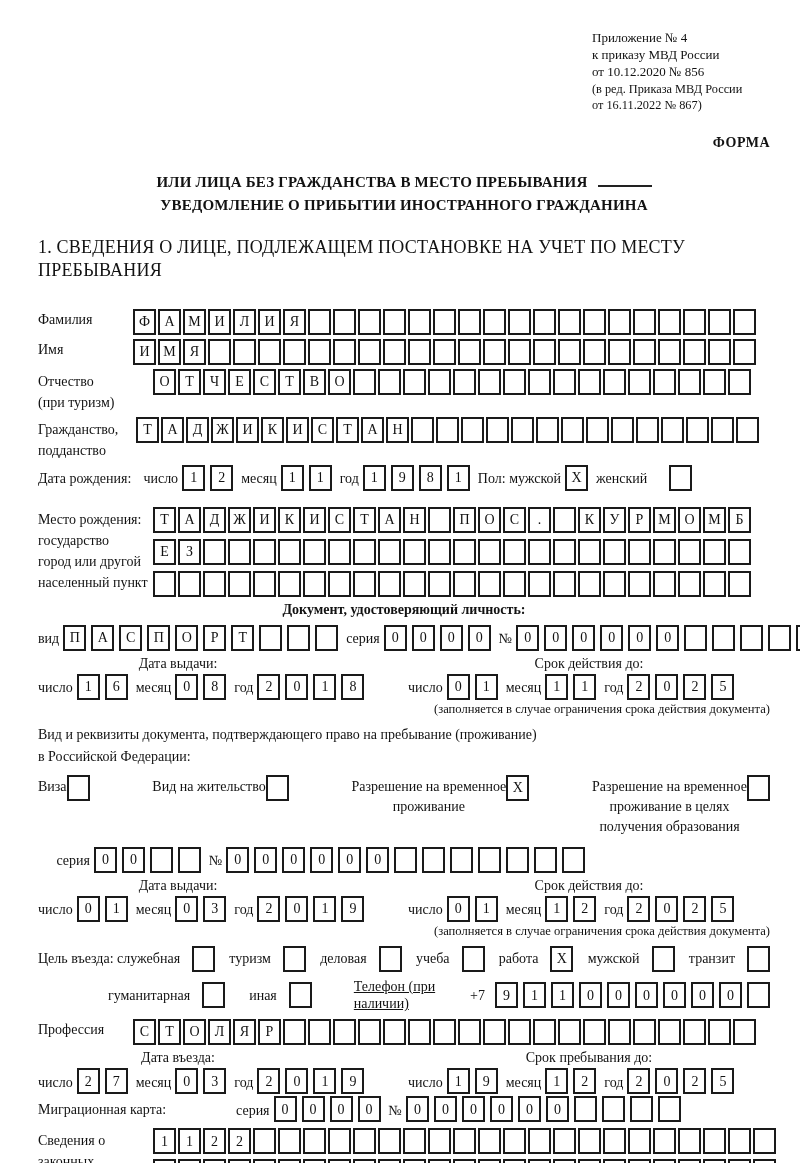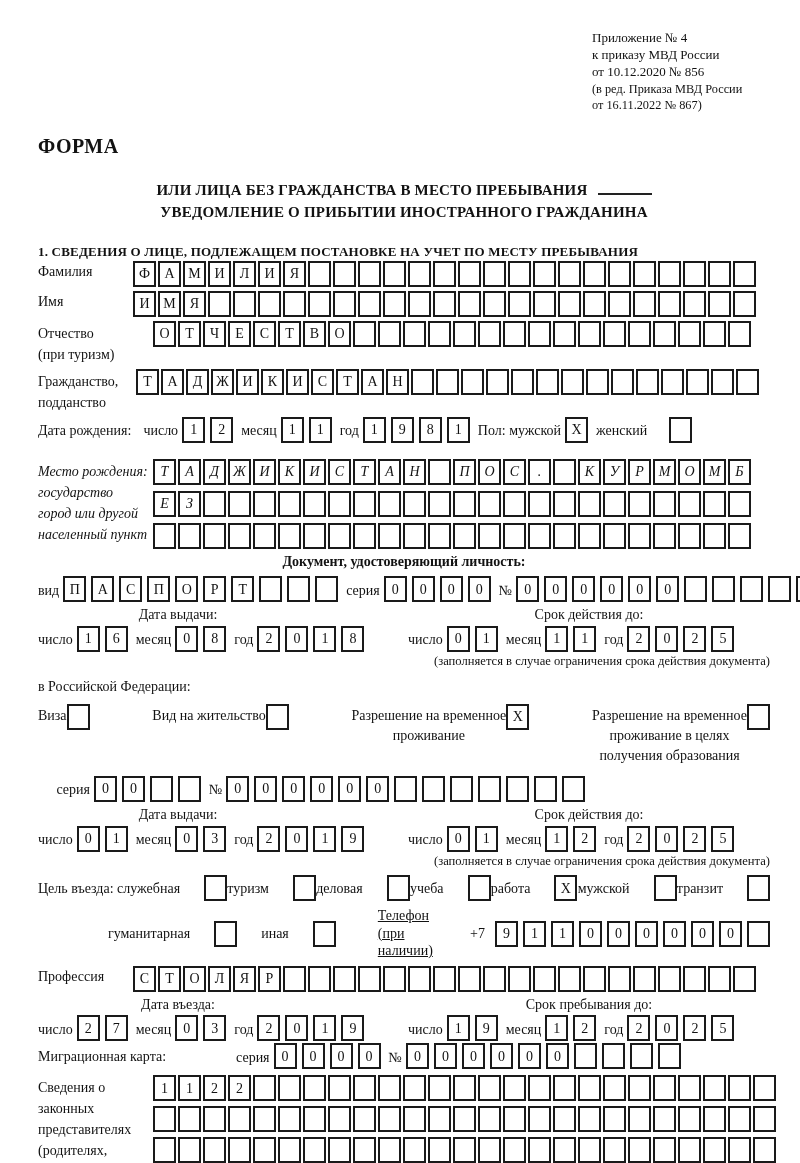--- a/index.html
+++ b/index.html
@@ -14,24 +14,24 @@
   .cells{display:inline-flex;gap:2px;vertical-align:middle;flex:0 0 auto;}
   .cells .cell{
     display:flex;align-items:center;justify-content:center;
     width:19px;height:22px;border:2px solid #1a1a1a;
     font-size:14px;background:#fff;flex:0 0 auto;
   }
   .cells.sp{gap:5px;}
   
   .top-note{margin-left:auto;width:178px;font-size:13px;line-height:1.3;}
   .top-note .sub{font-size:12.3px;margin-top:1px;line-height:1.3;}
-  .forma{ font-weight:bold;font-size:20px;margin-top:20px;letter-spacing:.5px;}
+  .forma{ text-align:right;font-weight:bold;font-size:14px;margin-top:20px;letter-spacing:.5px;}
   .title{text-align:center;font-weight:bold;font-size:15px;margin-top:20px;line-height:1.5;letter-spacing:.2px;}
   .blank-line{display:inline-block;width:54px;border-bottom:2px solid #222;height:12px;margin-left:10px;}
-  .sec-head{font-weight:bold;font-size:13px;margin-top:20px;margin-bottom:1px;letter-spacing:.2px;}
+  .sec-head{font-weight:normal;font-size:18px;margin-top:20px;margin-bottom:28px;letter-spacing:.2px;}
   
   .frow{display:flex;align-items:flex-start;margin-bottom:4px;}
   .flabel{flex:0 0 auto;padding-top:2px;}
   .w95{width:95px;} .w98{width:98px;} .w115{width:115px;}
   .lbl-stack div{line-height:21px;}
   .rowgap{margin-bottom:6px;}
   .inlbl{padding:2px 4px 0 8px;text-align:right;}
   .inlbl.first{padding-left:0;}
   
   .dates{display:grid;grid-template-columns:370px 1fr;margin-bottom:2px;}
@@ -40,21 +40,21 @@
   .dgroup{display:flex;align-items:center;}
   .note{font-size:12.6px;text-align:right;margin:1px 0 6px 0;}
   .center-bold{text-align:center;font-weight:bold;font-size:14px;margin:4px 0 6px 0;}
   
   .resrow{display:flex;align-items:flex-start;justify-content:space-between;margin:6px 0 10px 0;}
   .resitem{display:flex;align-items:flex-start;}
   .reslabel{text-align:center;line-height:20px;padding-top:2px;}
   
   .prow{display:flex;align-items:center;justify-content:space-between;margin-bottom:6px;}
   .prow2{display:flex;align-items:center;margin:0 0 6px 70px;gap:10px;}
-  .pitem{display:flex;align-items:center;gap:24px;}
+  .pitem{display:flex;align-items:center;gap:12px;}
   .intro{font-size:14px;line-height:1.6;margin-top:4px;}
   .mig-row{display:flex;align-items:center;margin-bottom:6px;}
   .reps{display:flex;align-items:flex-start;margin-top:2px;}
   .reps .cellcol > div{margin-bottom:5px;}
 </style>
 </head>
 <body>
 
 <div class="page">
 
@@ -230,21 +230,21 @@
     <span class="inlbl">Пол: мужской</span>
     <span class="cells">
         <span class="cell">X</span>
       </span>
     <span class="inlbl">женский</span>
     <span class="cells" style="margin-left:18px;">
         <span class="cell"></span>
       </span>
   </div>
 
-  <div class="frow" style="margin-top:16px;font-style:italic;">
+  <div class="frow" style="margin-top:16px;">
     <div class="flabel w115 lbl-stack">
       <div>Место рождения:</div>
       <div>государство</div>
       <div>город или другой</div>
       <div>населенный пункт</div>
     </div>
     <div>
       <div class="cells rowgap">
           <span class="cell">Т</span>
           <span class="cell">А</span>
@@ -407,20 +407,21 @@
             <span class="cell">0</span>
             <span class="cell">2</span>
             <span class="cell">5</span>
           </span>
       </div>
     </div>
   </div>
   <div class="note">(заполняется в случае ограничения срока действия документа)</div>
 
   <div class="intro">
+    <div>Вид и реквизиты документа, подтверждающего право на пребывание (проживание)</div>
     <div>в Российской Федерации:</div>
   </div>
 
   <div class="resrow">
     <div class="resitem">
       <span class="reslabel">Виза</span>
       <span class="cells">
           <span class="cell"></span>
         </span>
     </div>

